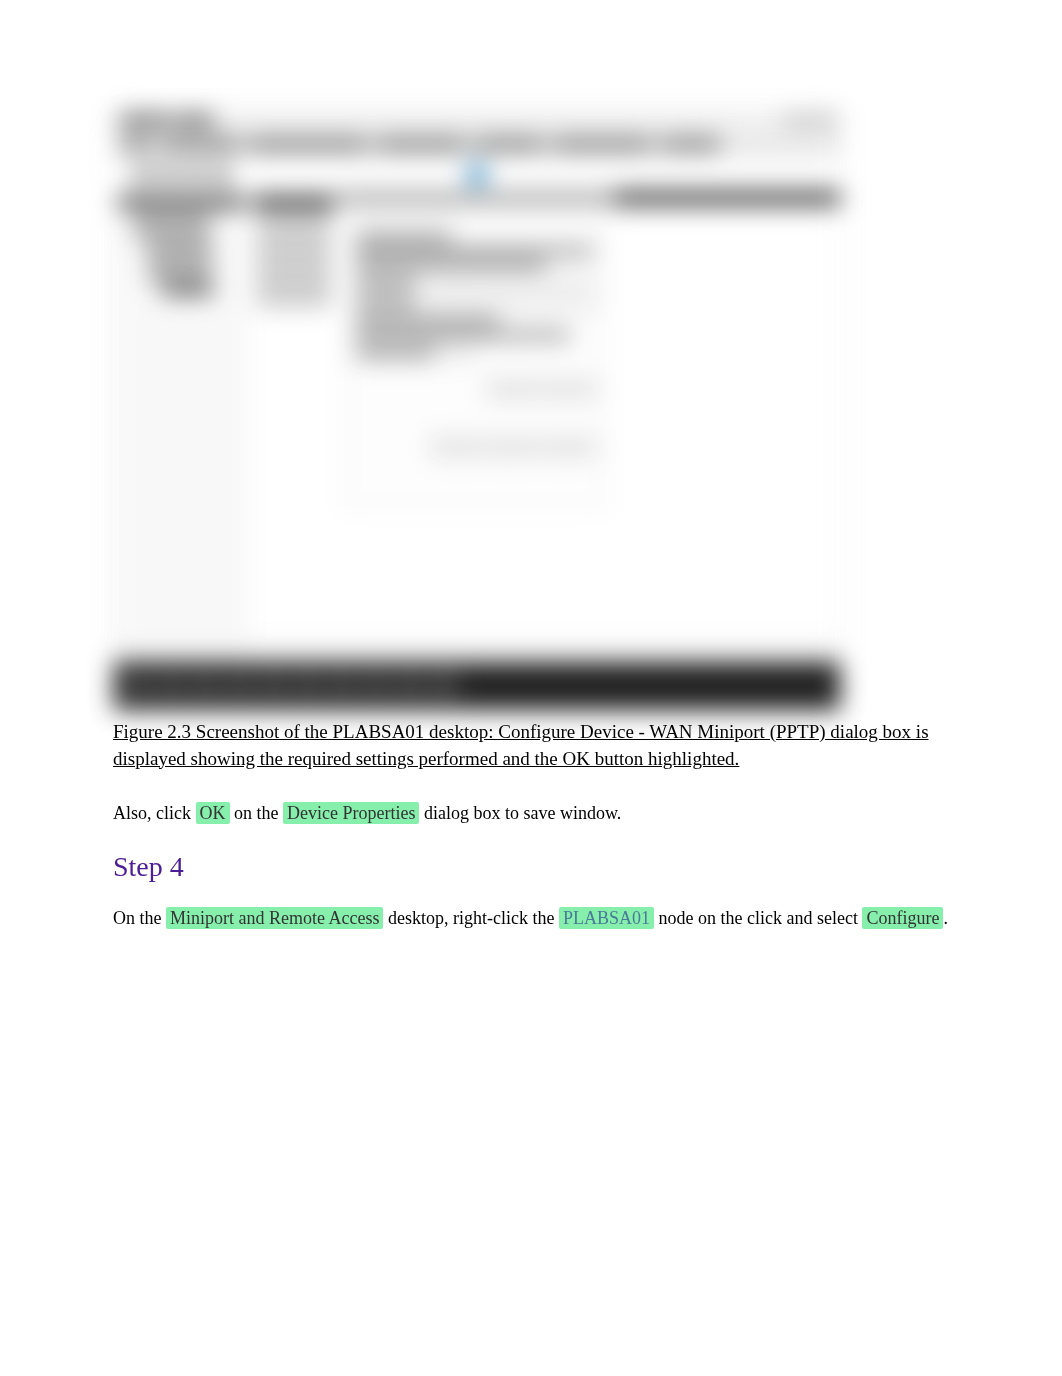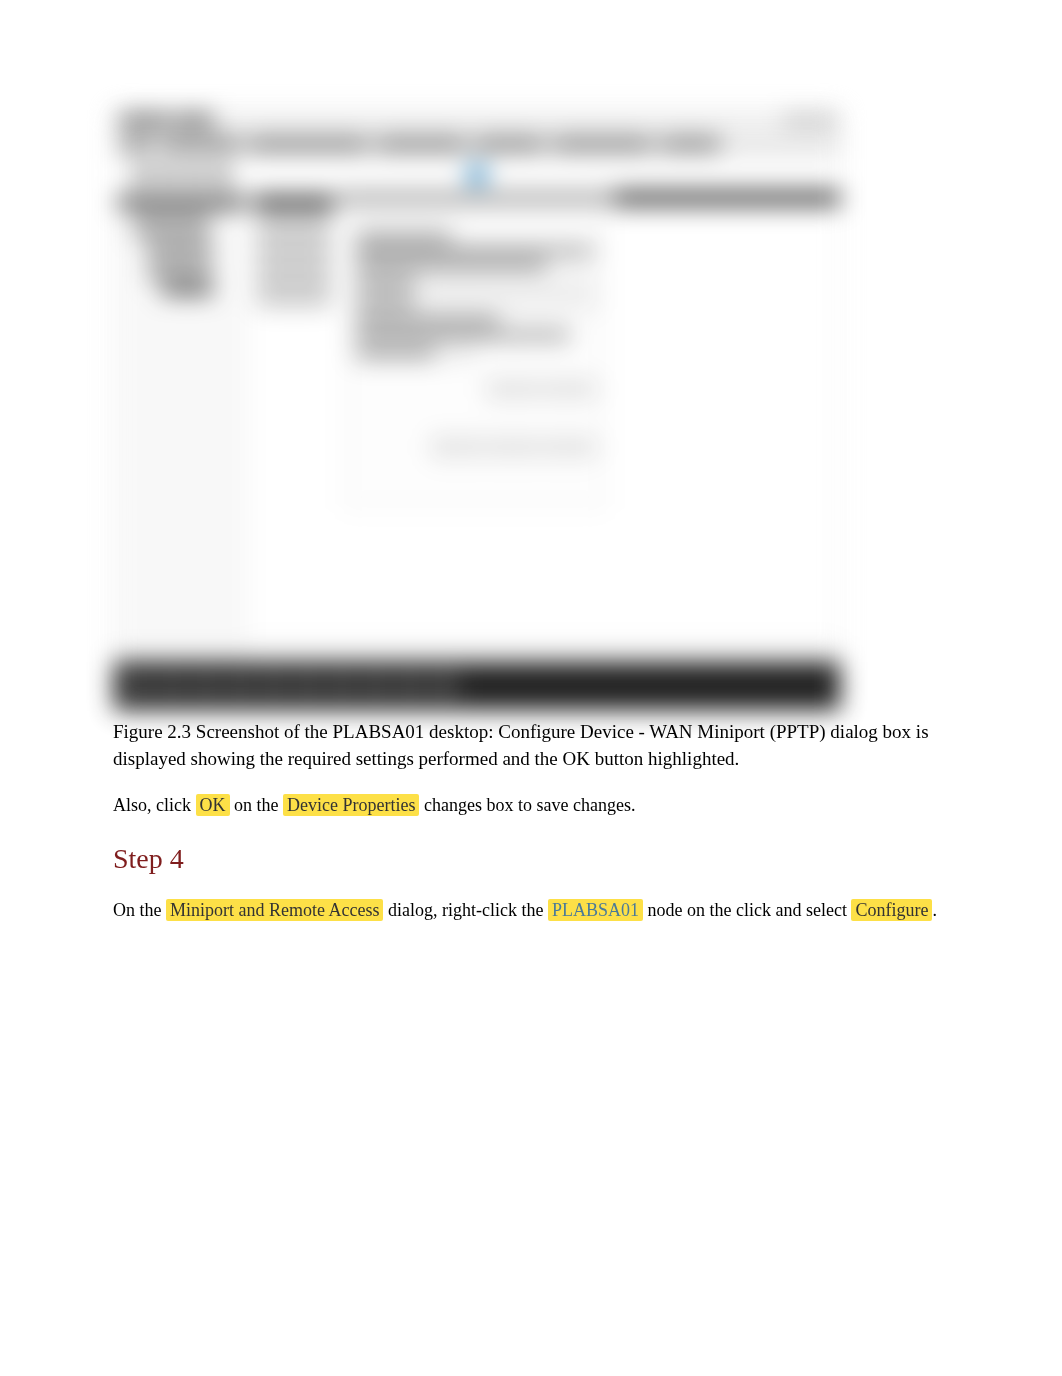--- a/index.html
+++ b/index.html
@@ -225,36 +225,37 @@
     .task-icon {
       width: 28px;
       height: 28px;
       background: #333;
       border-radius: 2px;
     }
     .figure-caption {
       font-size: 19px;
       line-height: 1.4;
       color: #000;
-      margin-bottom: 20px;
+      margin-bottom: 28px;
+      text-decoration: underline;
     }
     .instruction-text {
       font-size: 18px;
       line-height: 1.5;
       color: #000;
       margin-bottom: 24px;
     }
     .step-heading {
       font-size: 28px;
       font-weight: normal;
-      color: #7f1d1d;
+      color: #4c1d95;
       margin-bottom: 22px;
     }
     .ui-label {
-      background: #fde047;
+      background: #86efac;
       padding: 1px 4px;
       border-radius: 2px;
       color: #333;
       white-space: nowrap;
     }
     .ui-label.highlight {
       color: #4a7a99;
     }
   </style>
 </head>
@@ -356,21 +357,21 @@
         <div class="task-icon"></div>
         <div class="task-icon"></div>
         <div class="task-icon"></div>
       </div>
     </div>
   </div>
 
   <p class="figure-caption">Figure 2.3 Screenshot of the PLABSA01 desktop: Configure Device - WAN Miniport (PPTP) dialog box is displayed showing the required settings performed and the OK button highlighted.</p>
 
   <p class="instruction-text">
-    <span>Also, click </span><span class="ui-label">OK</span><span> on the </span><span class="ui-label">Device Properties</span><span> changes box to save changes.</span>
+    <span>Also, click </span><span class="ui-label">OK</span><span> on the </span><span class="ui-label">Device Properties</span><span> dialog box to save window.</span>
   </p>
 
   <h2 class="step-heading">Step 4</h2>
 
   <p class="instruction-text">
-    <span>On the </span><span class="ui-label">Miniport and Remote Access</span><span> dialog, right-click the </span><span class="ui-label highlight">PLABSA01</span><span> node on the click and select </span><span class="ui-label">Configure</span><span>.</span>
+    <span>On the </span><span class="ui-label">Miniport and Remote Access</span><span> desktop, right-click the </span><span class="ui-label highlight">PLABSA01</span><span> node on the click and select </span><span class="ui-label">Configure</span><span>.</span>
   </p>
 </div>
 
 </body></html>

